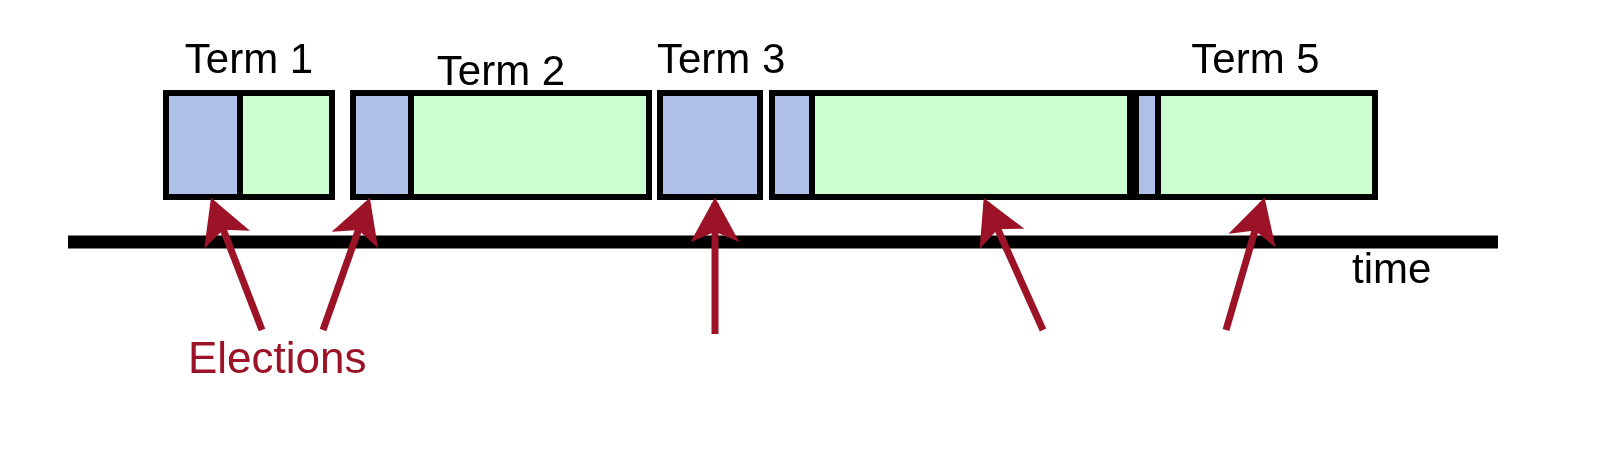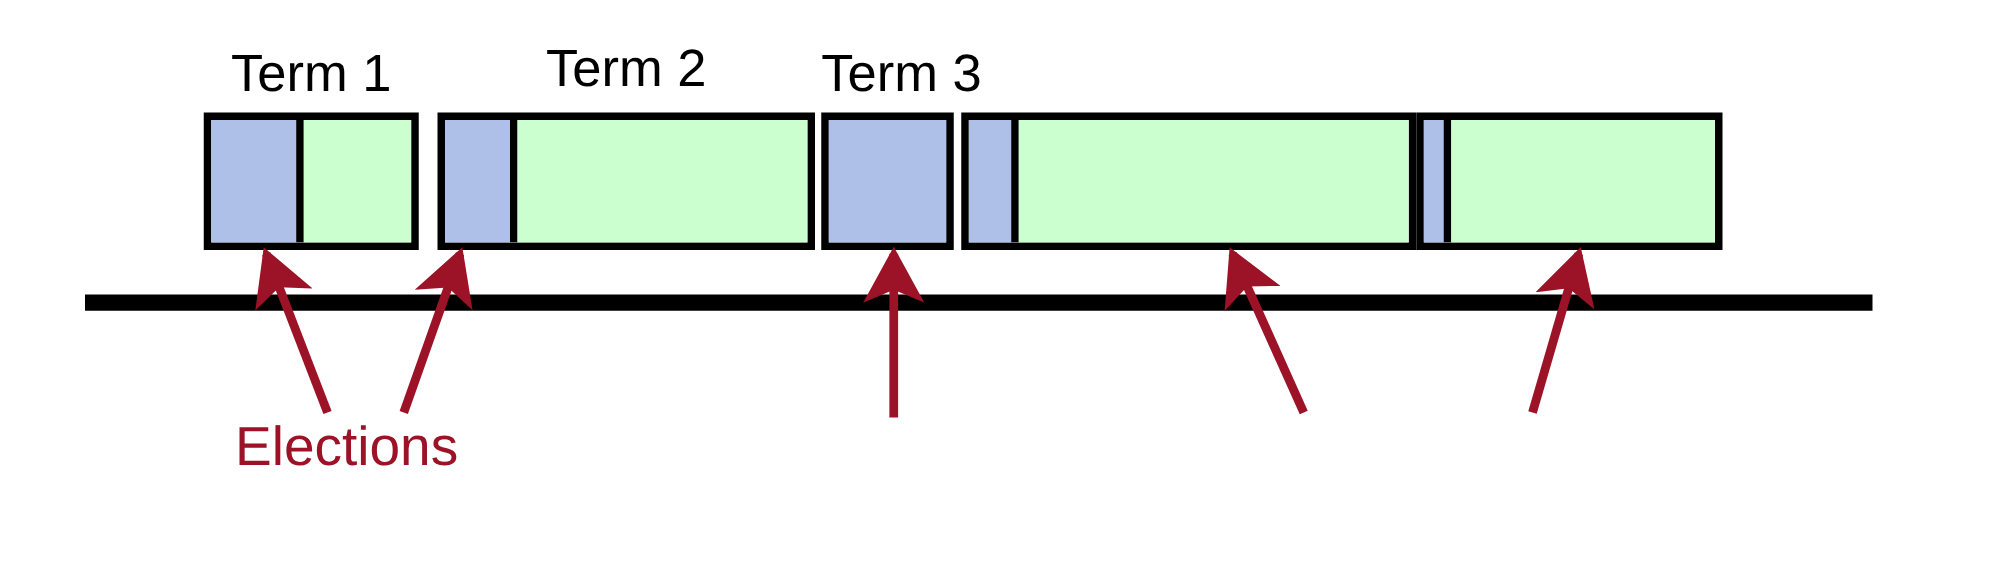--- a/index.html
+++ b/index.html
@@ -82,36 +82,37 @@
 <body>
 
 <div id="diagram-root">
 
   <div class="term-label" style="left: 163px; width: 172px; top: 38px;">Term 1</div>
   <div class="term-box" style="left: 163px; top: 90px; width: 172px; height: 110px;">
     <div class="seg-election" style="width: 74px; flex: 0 0 74px;"></div>
     <div class="seg-normal"></div>
   </div>
 
-  <div class="term-label" style="left: 350px; width: 302px; top: 34px;">Term 2</div>
+  <div class="term-label" style="left: 350px; width: 302px; top: 50px;">Term 2</div>
   <div class="term-box" style="left: 350px; top: 90px; width: 302px; height: 110px;">
     <div class="seg-election" style="width: 58px; flex: 0 0 58px;"></div>
     <div class="seg-normal"></div>
   </div>
 
   <div class="term-label" style="left: 657px; width: 106px; top: 38px;">Term 3</div>
   <div class="term-box" style="left: 657px; top: 90px; width: 106px; height: 110px;">
     <div class="seg-election full"></div>
   </div>
 
   <div class="term-box" style="left: 769px; top: 90px; width: 364px; height: 110px;">
     <div class="seg-election" style="width: 40px; flex: 0 0 40px;"></div>
     <div class="seg-normal"></div>
   </div>
 
+  <div class="term-label" style="left: 1133px; width: 245px; top: 38px;">Term 5</div>
   <div class="term-box" style="left: 1133px; top: 90px; width: 245px; height: 110px;">
     <div class="seg-election" style="width: 22px; flex: 0 0 22px;"></div>
     <div class="seg-normal"></div>
   </div>
 
   <svg class="overlay" viewBox="0 0 1602 450">
     <defs>
       <marker id="red-arrowhead" markerWidth="7" markerHeight="7" refX="5.6" refY="3.5" orient="auto" markerUnits="strokeWidth">
         <path d="M0,0 L6.4,3.5 L0,7 L1.5,3.5 Z" fill="#9c1227"></path>
       </marker>
@@ -126,14 +127,15 @@
         <line x1="262" y1="330" x2="213" y2="203" stroke="#9c1227" stroke-width="7" marker-end="url(#red-arrowhead)"></line>
         <line x1="323" y1="330" x2="368" y2="203" stroke="#9c1227" stroke-width="7" marker-end="url(#red-arrowhead)"></line>
         <line x1="715" y1="334" x2="715" y2="203" stroke="#9c1227" stroke-width="7" marker-end="url(#red-arrowhead)"></line>
         <line x1="1043" y1="330" x2="986" y2="203" stroke="#9c1227" stroke-width="7" marker-end="url(#red-arrowhead)"></line>
         <line x1="1226" y1="330" x2="1263" y2="203" stroke="#9c1227" stroke-width="7" marker-end="url(#red-arrowhead)"></line>
       </g>
   </svg>
 
   <div class="annot-label" style="left: 188px; top: 334px;">Elections</div>
 
+  <div class="axis-label" style="left: 1352px; top: 248px;">time</div>
 
 </div>
 
 </body></html>

